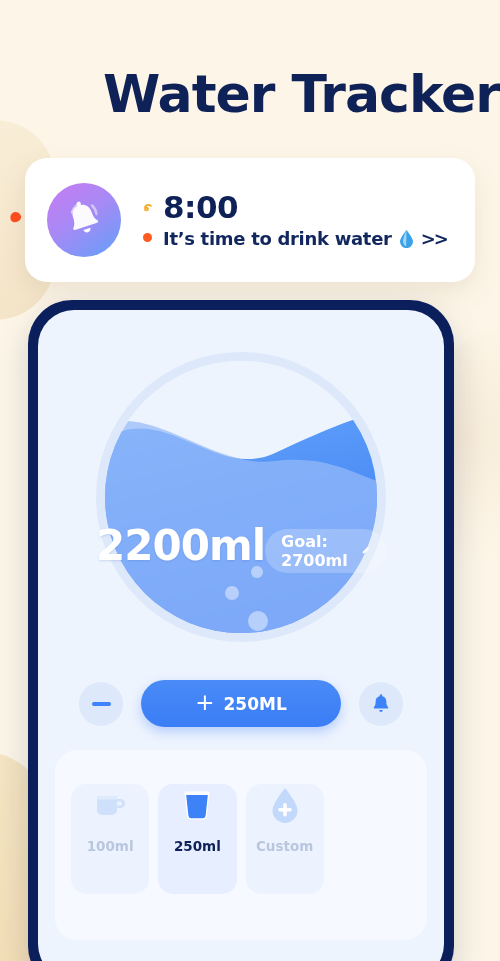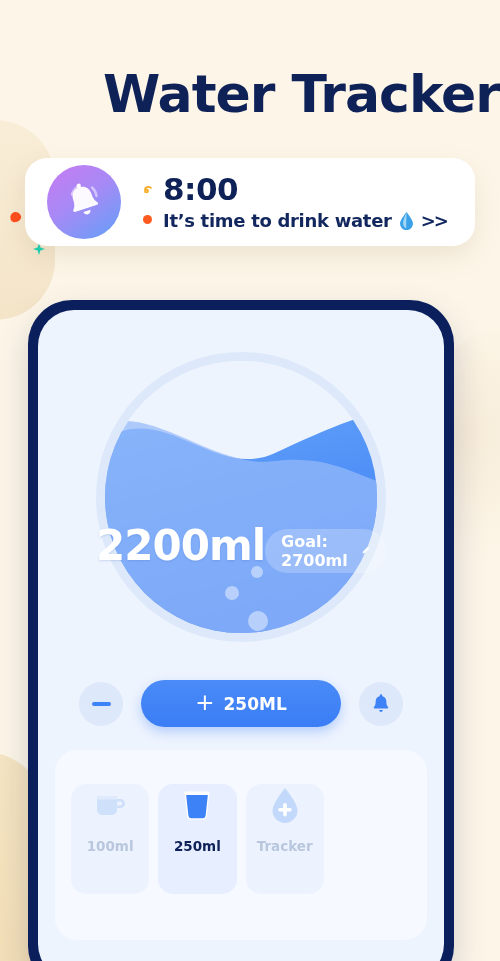--- a/index.html
+++ b/index.html
@@ -63,21 +63,21 @@
     font-weight: 800;
     letter-spacing: -1px;
     color: #0e2258;
     font-family: "DejaVu Sans", sans-serif;
   }
 
   
   #notification-card {
     position: absolute;
     left: 25px; top: 158px;
-    width: 450px; height: 88px;
+    width: 450px; height: 124px;
     background: #ffffff;
     border-radius: 22px;
     box-shadow: 0 10px 26px rgba(120,100,60,.13);
     display: flex; align-items: center;
     padding: 0 22px;
   }
   #notif-avatar {
     width: 74px; height: 74px; border-radius: 50%;
     background: linear-gradient(145deg,#c77bf2 0%, #a889f5 45%, #62a0f8 100%);
     flex: 0 0 auto;
@@ -345,20 +345,20 @@
 
 
         <div class="cup-item">
           <span class="cup-icon">
             <svg width="30" height="38" viewBox="0 0 30 38">
               <path d="M15 2C15 2 2.5 17 2.5 24.5a12.5 12.5 0 0 0 25 0C27.5 17 15 2 15 2z" fill="#c3d9fb"></path>
               <rect x="13.2" y="17" width="3.6" height="13.5" rx="1.8" fill="#ffffff"></rect>
               <rect x="8.2" y="22" width="13.6" height="3.6" rx="1.8" fill="#ffffff"></rect>
             </svg>
           </span>
-          <span class="cup-label">Tracker</span>
+          <span class="cup-label">Custom</span>
         </div>
 
       </div>
     </div>
 
   </div>
 </div>
 
 </body></html>

